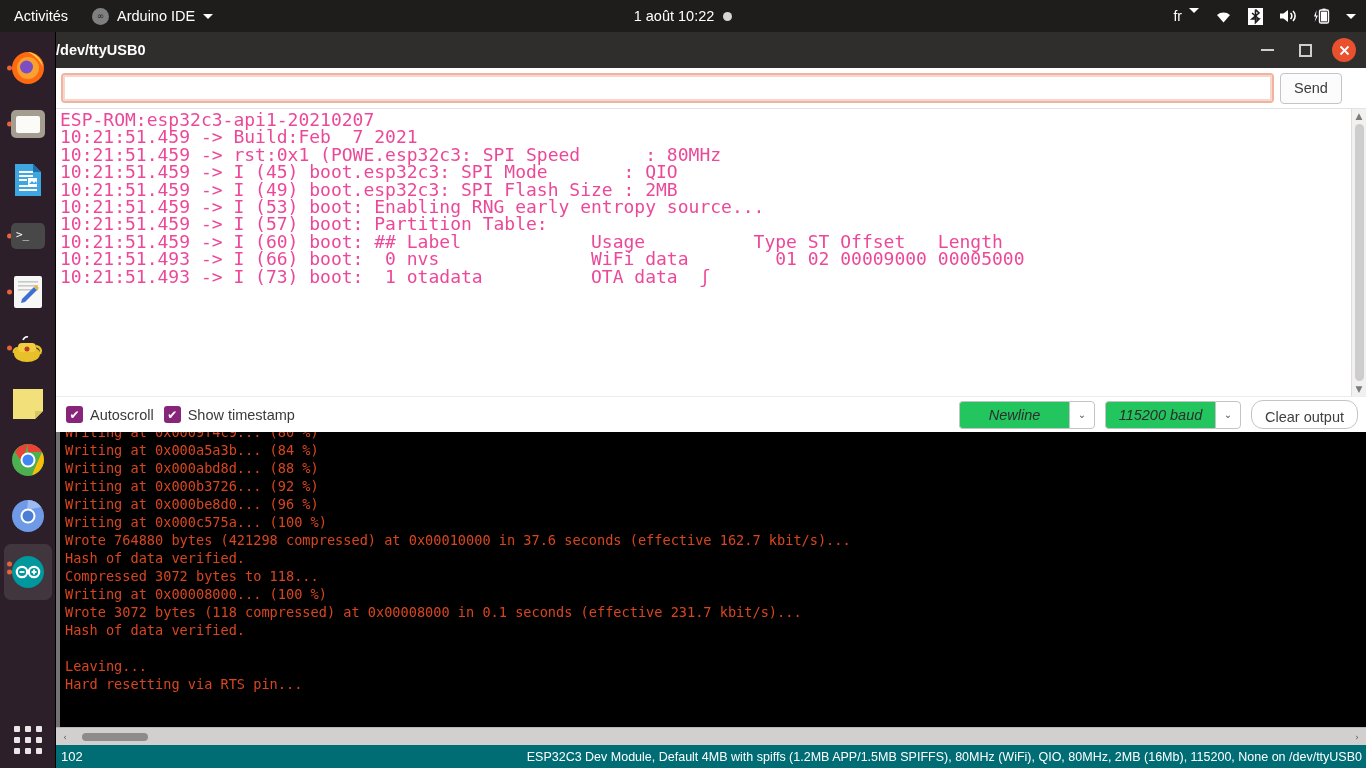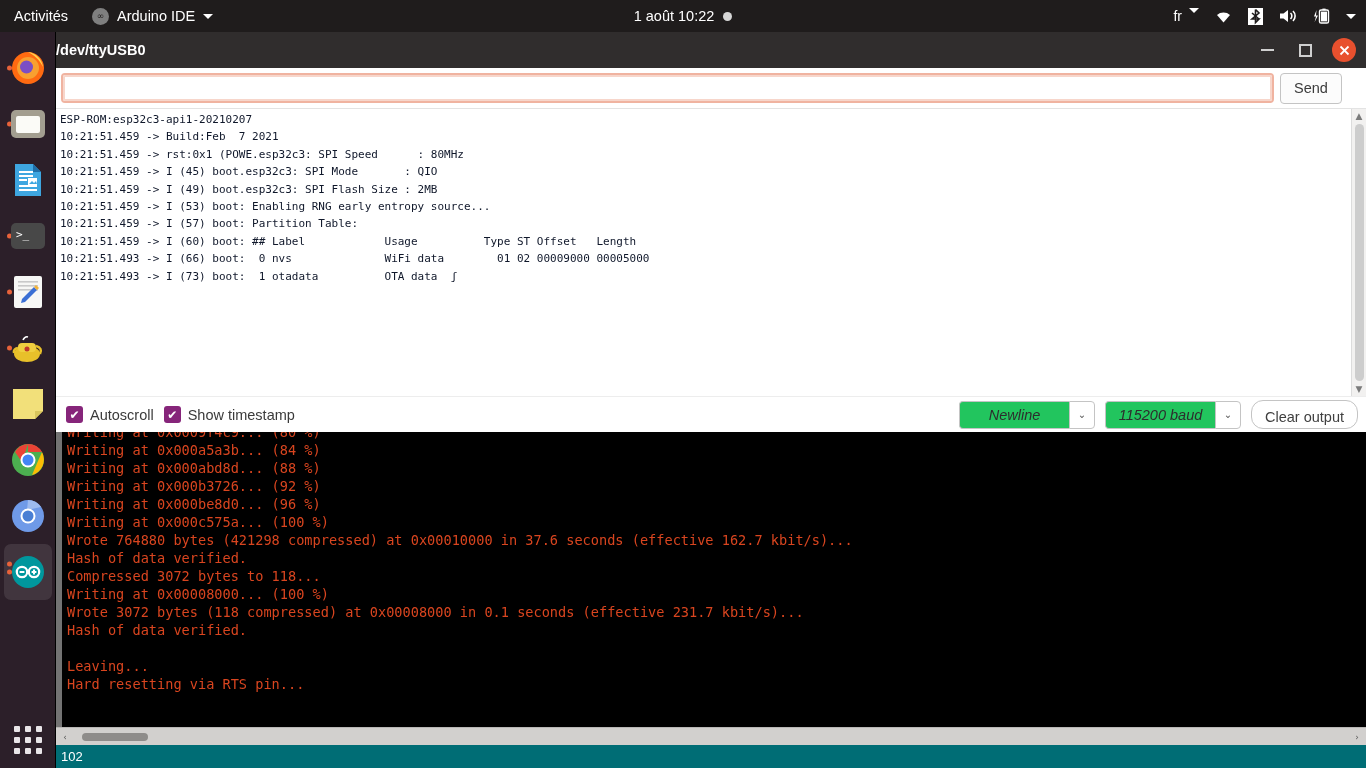--- a/index.html
+++ b/index.html
@@ -103,21 +103,21 @@
     font-family: "Liberation Sans", sans-serif; cursor: pointer;
   }
 
   
   .monitor {
     position: relative; height: 288px; background: #ffffff;
     border-top: 1px solid #e3e3e3; flex: none; display: flex;
   }
   .monitor-text {
     flex: 1; padding: 2px 4px 0 4px; font-family: "DejaVu Sans Mono", monospace;
-    font-size: 11px; line-height: 17.4px; color: #0f172a;
+    font-size: 18px; line-height: 17.4px; color: #ec4899;
     white-space: pre; overflow: hidden;
   }
   .vscroll {
     width: 15px; background: #f2f1f0; border-left: 1px solid #dcdcdc;
     display: flex; flex-direction: column; justify-content: space-between;
     align-items: center; padding: 2px 0; flex: none;
   }
   .vscroll .arrow { font-size: 9px; color: #7b7b7b; font-family: "DejaVu Sans", sans-serif;}
   .vscroll .thumb { width: 9px; flex: 1; background: #cdcdcd; border-radius: 5px; margin: 3px 0; }
 
@@ -146,21 +146,21 @@
   }
   .clearbtn {
     height: 29px; padding: 8px 13px; background: #fff; border: 1px solid #c4c4c4;
     border-radius: 12px; font-size: 14.5px; color: #404040; cursor: pointer;
     font-family: "Liberation Sans", sans-serif;
   }
 
   
   .console {
     flex: 1; background: #000000; overflow: hidden; position: relative;
-    padding: 0 0 0 5px; border-left: 6px solid #737373;
+    padding: 0 0 0 5px; border-left: 4px solid #737373;
   }
   .console-text {
     font-family: "DejaVu Sans Mono", monospace; font-size: 13.6px;
     line-height: 18px; color: #d9451f; white-space: pre;
     margin-top: -9px;
   }
 
   
   .hscroll {
     height: 18px; background: #d2d0ce; display: flex; align-items: center;
@@ -451,16 +451,17 @@
     <div class="hscroll">
       <span class="hs-arrow">‹</span>
       <span class="hs-track">
         <span class="hs-thumb"></span>
       </span>
       <span class="hs-arrow">›</span>
     </div>
 
     <div class="statusbar">
       <span class="sb-left">102</span>
+      <span class="sb-right">ESP32C3 Dev Module, Default 4MB with spiffs (1.2MB APP/1.5MB SPIFFS), 80MHz (WiFi), QIO, 80MHz, 2MB (16Mb), 115200, None on /dev/ttyUSB0</span>
     </div>
 
   </div>
 </div>
 
 </body></html>

